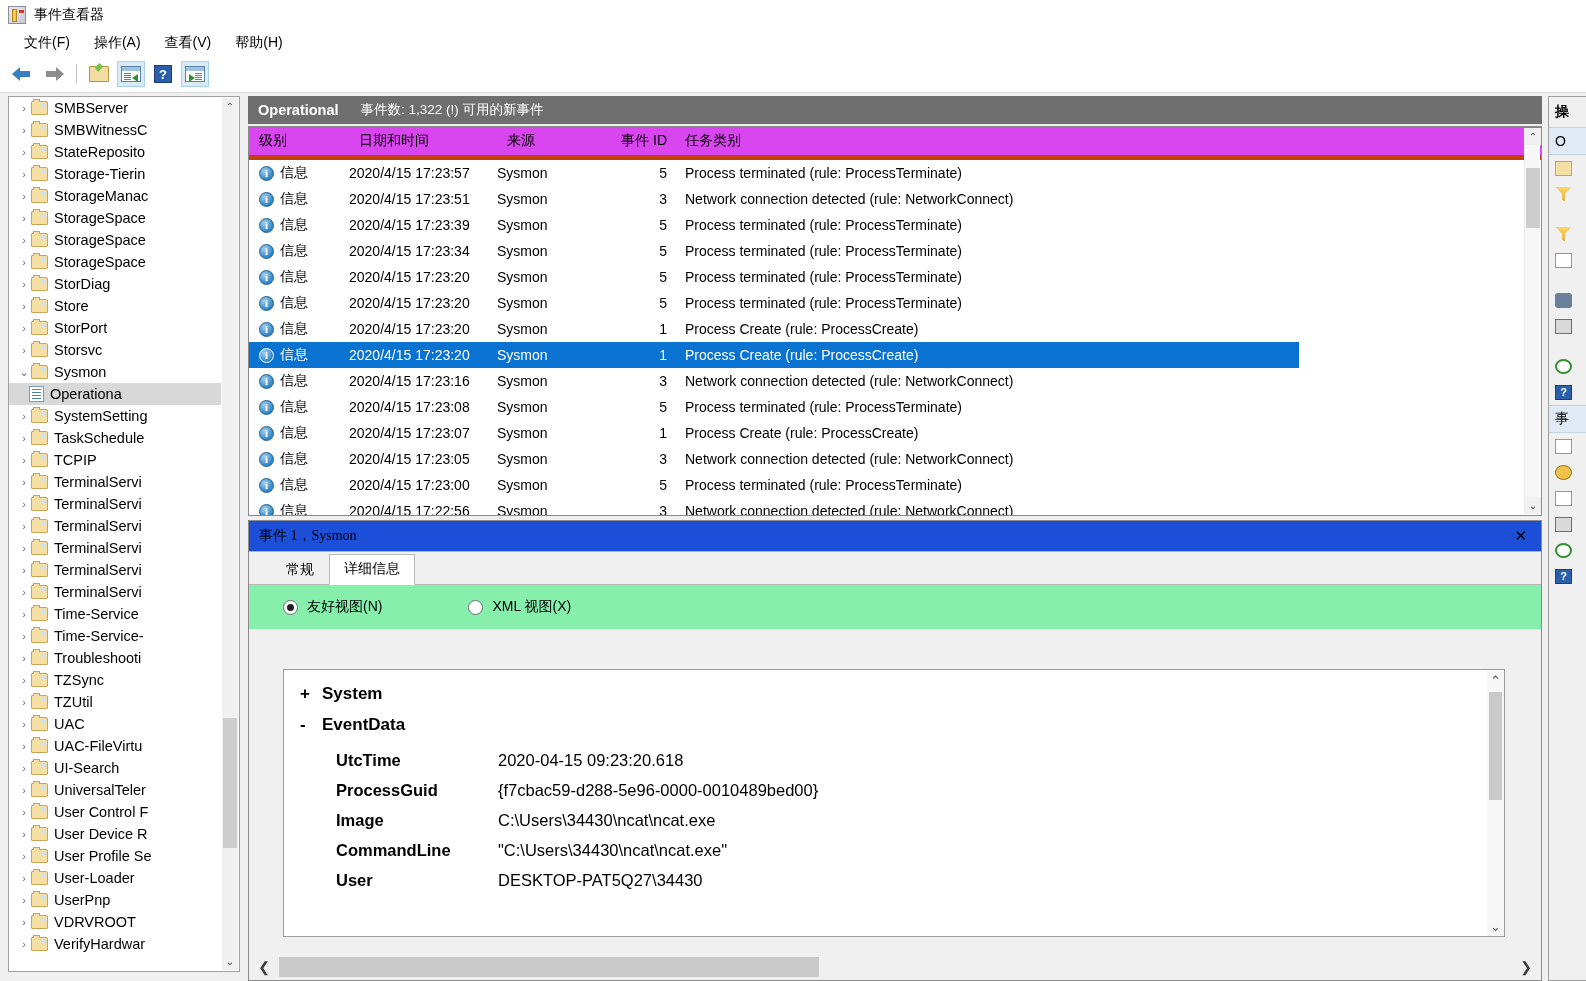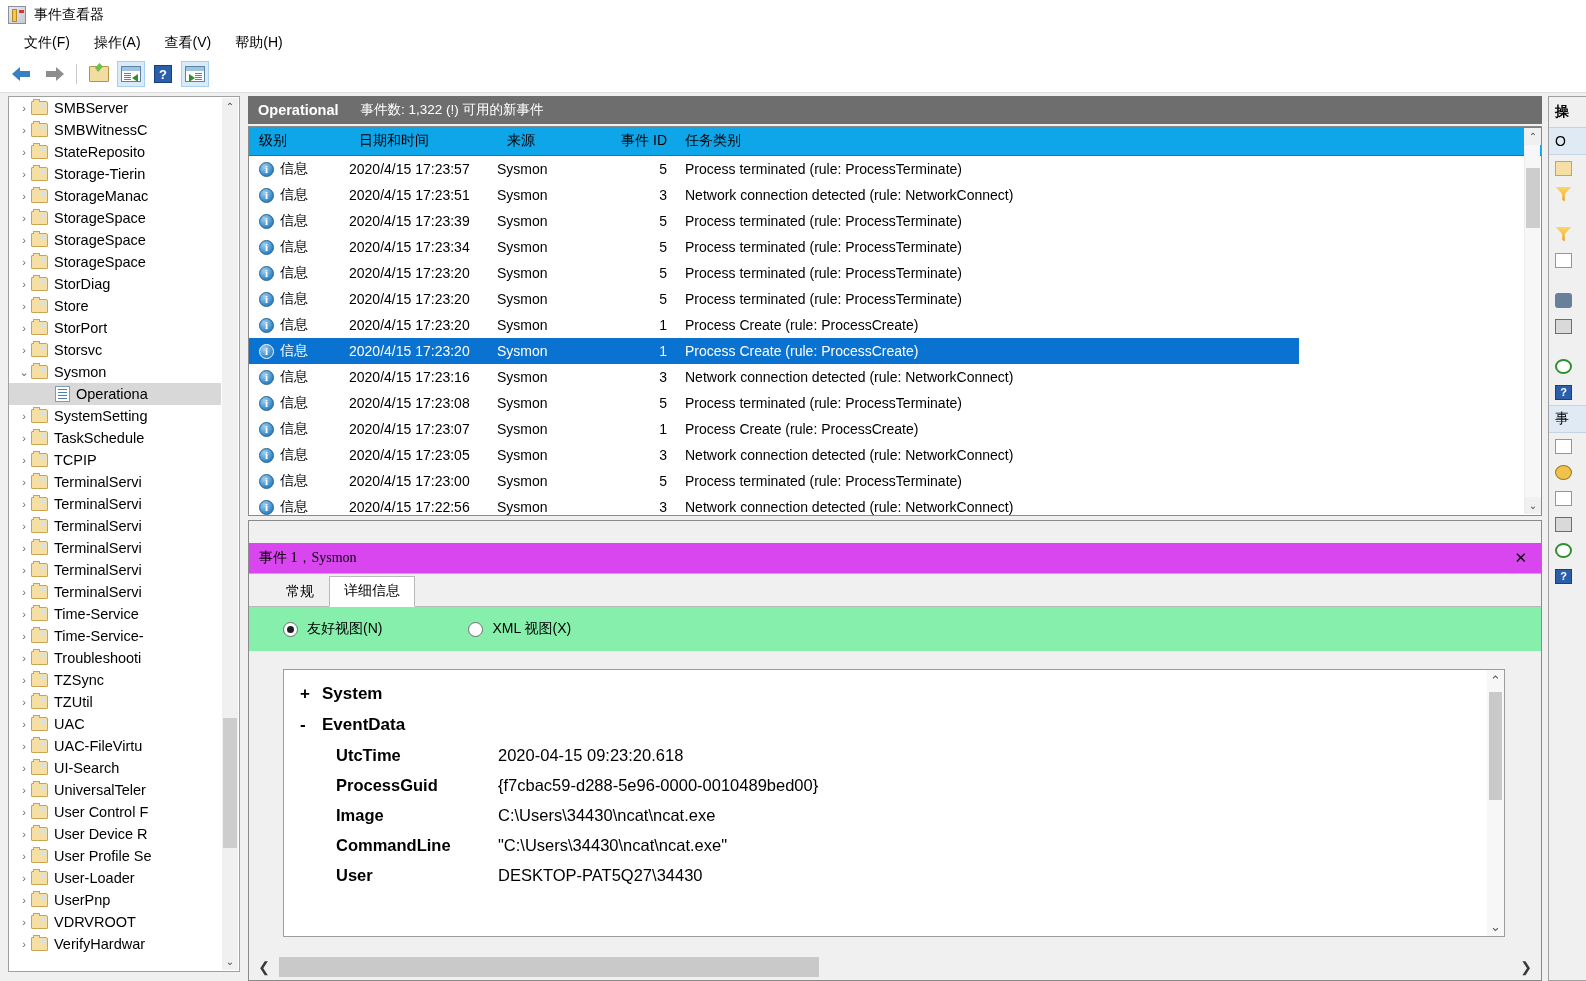--- a/index.html
+++ b/index.html
@@ -108,21 +108,21 @@
     overflow:hidden;
   }
   .tree-list { position:absolute; left:0; top:0; width:212px; }
   .tree-row {
     height:22px; display:flex; align-items:center; padding-left:8px;
     font-size:14.5px; color:#000; white-space:nowrap; cursor:default;
   }
   .tree-row .chev {
     width:14px; color:#6a6a6a; font-size:11px; text-align:center; flex:0 0 14px;
   }
-  .tree-row.child { padding-left:46px; }
+  .tree-row.child { padding-left:20px; }
   .fold {
     width:17px; height:14px; margin-right:6px; flex:0 0 17px; position:relative;
     background:#f6dfa4; border:1px solid #c8a552; box-sizing:border-box;
     border-radius:1px 2px 1px 1px;
   }
   .fold::before{
     content:"";position:absolute;left:1px;top:-3px;width:7px;height:3px;
     background:#f6dfa4;border:1px solid #c8a552;border-bottom:none;box-sizing:border-box;
   }
   .fold::after{
@@ -201,21 +201,21 @@
   .oper-name { font-size:14.5px; font-weight:bold; margin-right:22px; }
   .oper-count { font-size:13.5px; }
 
   .listpane {
     position:absolute; left:0; top:30px; width:1294px; height:390px;
     background:#ffffff; border:1px solid #8a8a8a; box-sizing:border-box;
     overflow:hidden;
   }
   .cols {
     display:flex; height:28px; align-items:center;
-    border-bottom:1px solid #c2410c; background:#0ea5e9;
+    border-bottom:5px solid #c2410c; background:#d946ef;
     position:relative;
   }
   .col {
     font-size:14px; color:#000; padding-left:10px; box-sizing:border-box;
     position:relative; height:28px; display:flex; align-items:center;
   }
   .c-level { width:100px; }
   .c-date  { width:148px; }
   .c-source{ width:106px; }
   .c-eid   { width:72px; justify-content:flex-end; padding-right:8px; padding-left:0; }
@@ -247,21 +247,21 @@
     border-left:1px solid #ececec; box-sizing:border-box;
   }
 
   
   .detailpane {
     position:absolute; left:0; top:424px; width:1294px; height:461px;
     background:#f0f0f0; border:1px solid #8a8a8a; box-sizing:border-box;
   }
   .detail-header {
     height:30px; display:flex; align-items:center; justify-content:space-between;
-    padding:0 10px 0 10px; border-bottom:1px solid #b4b4b4; background:#d946ef;margin-top:22px;
+    padding:0 10px 0 10px; border-bottom:1px solid #b4b4b4; background:#1d4ed8;
   }
   .detail-title { font-size:14px; color:#000; font-family:"Liberation Serif", serif; }
   .detail-close {
     font-size:15px; font-weight:bold; color:#000; cursor:default; padding:0 4px;
   }
   .tabs { display:flex; align-items:flex-end; height:32px; padding-left:22px;
           border-bottom:1px solid #b9b9b9; background:#f0f0f0; }
   .tab {
     font-size:14px; color:#000; padding:5px 14px 6px 14px; cursor:default;
     border:1px solid transparent; border-bottom:none; position:relative; top:1px;
@@ -285,21 +285,21 @@
     position:absolute; left:34px; top:148px; width:1222px; height:268px;
     background:#ffffff; border:1px solid #9c9c9c; box-sizing:border-box; overflow:hidden;
   }
   .data-inner { position:absolute; left:0; top:0; right:18px; bottom:0; padding-top:8px; }
   .dnode {
     display:flex; align-items:center; height:31px; font-size:17px; font-weight:bold;
     color:#000; padding-left:16px;
   }
   .dnode .sign { width:22px; font-size:17px; }
   .drow {
-    display:flex; align-items:center; height:30px; font-size:16.5px; color:#000;
+    display:flex; align-items:flex-end; height:30px; font-size:16.5px; color:#000;
     padding-left:52px;
   }
   .dkey { font-weight:bold; min-width:162px; }
   .dval { font-weight:normal; }
 
   .data-vsb {
     position:absolute; right:0; top:0; width:17px; bottom:0; background:#f7f7f7;
   }
   .data-vsb .sb-arrow { width:17px; height:20px; font-size:13px; color:#5a5a5a; background:transparent; }
   .data-vsb .sb-thumb { left:2px; width:13px; background:#c9c9c9; }

